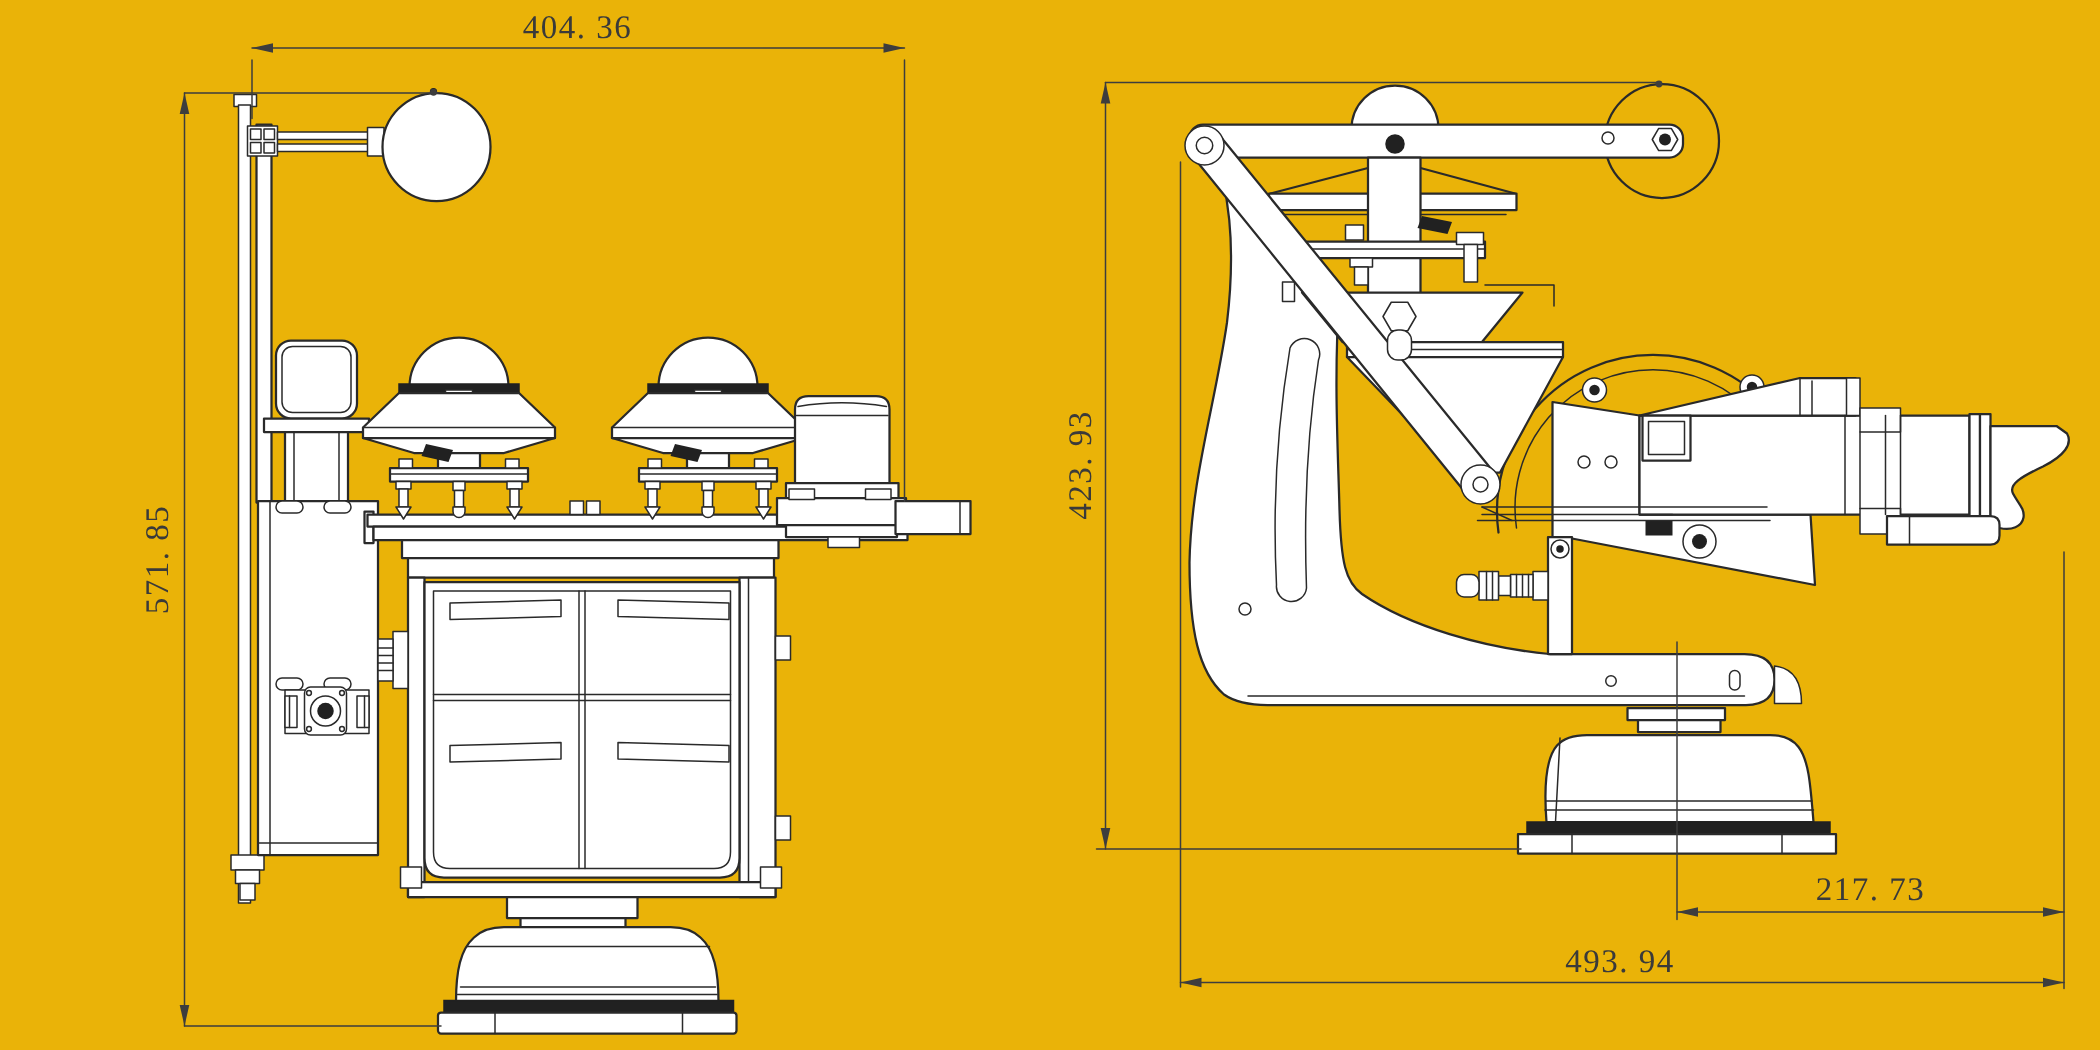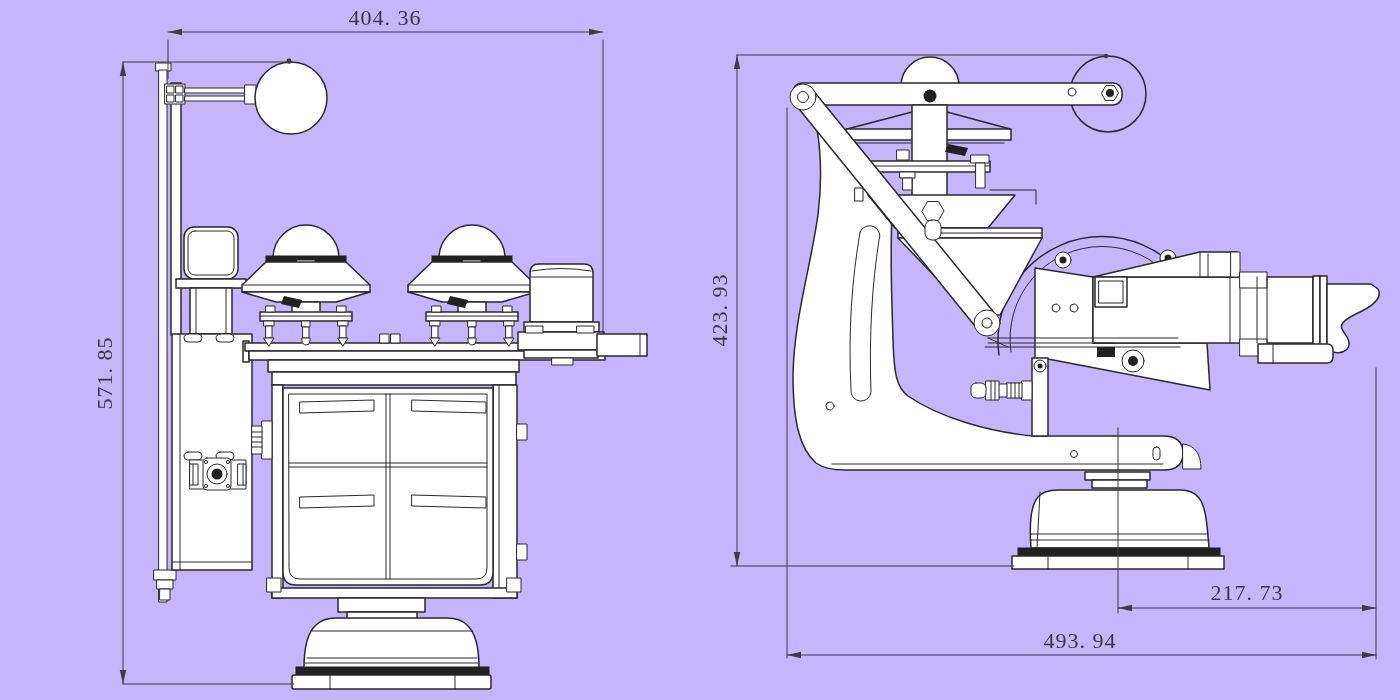--- a/index.html
+++ b/index.html
@@ -1,16 +1,16 @@
 <!DOCTYPE html>
 <html><head>
 <meta charset="utf-8">
 <style>
   html,body{margin:0;padding:0;background:#ffffff;}
-  .stage{position:relative;width:1400px;height:700px;background:#c4b5fd;overflow:hidden;
+  .stage{position:relative;width:1400px;height:700px;background:#eab308;overflow:hidden;
          font-family:"Liberation Serif", serif;}
   svg{display:block}
   
   .ol{fill:none;stroke:#2a2a2a;stroke-width:1.5;stroke-linejoin:round;stroke-linecap:round;}
   .ow{fill:#ffffff;stroke:#2a2a2a;stroke-width:1.5;stroke-linejoin:round;stroke-linecap:round;}
   .tn{fill:none;stroke:#2a2a2a;stroke-width:1;stroke-linejoin:round;stroke-linecap:round;}
   .tw{fill:#ffffff;stroke:#2a2a2a;stroke-width:1;stroke-linejoin:round;stroke-linecap:round;}
   .dk{fill:#212121;stroke:none;}
   .dkl{fill:#212121;stroke:#212121;stroke-width:1;}
   .dim{fill:none;stroke:#3d3d3d;stroke-width:1;stroke-linecap:round;}

